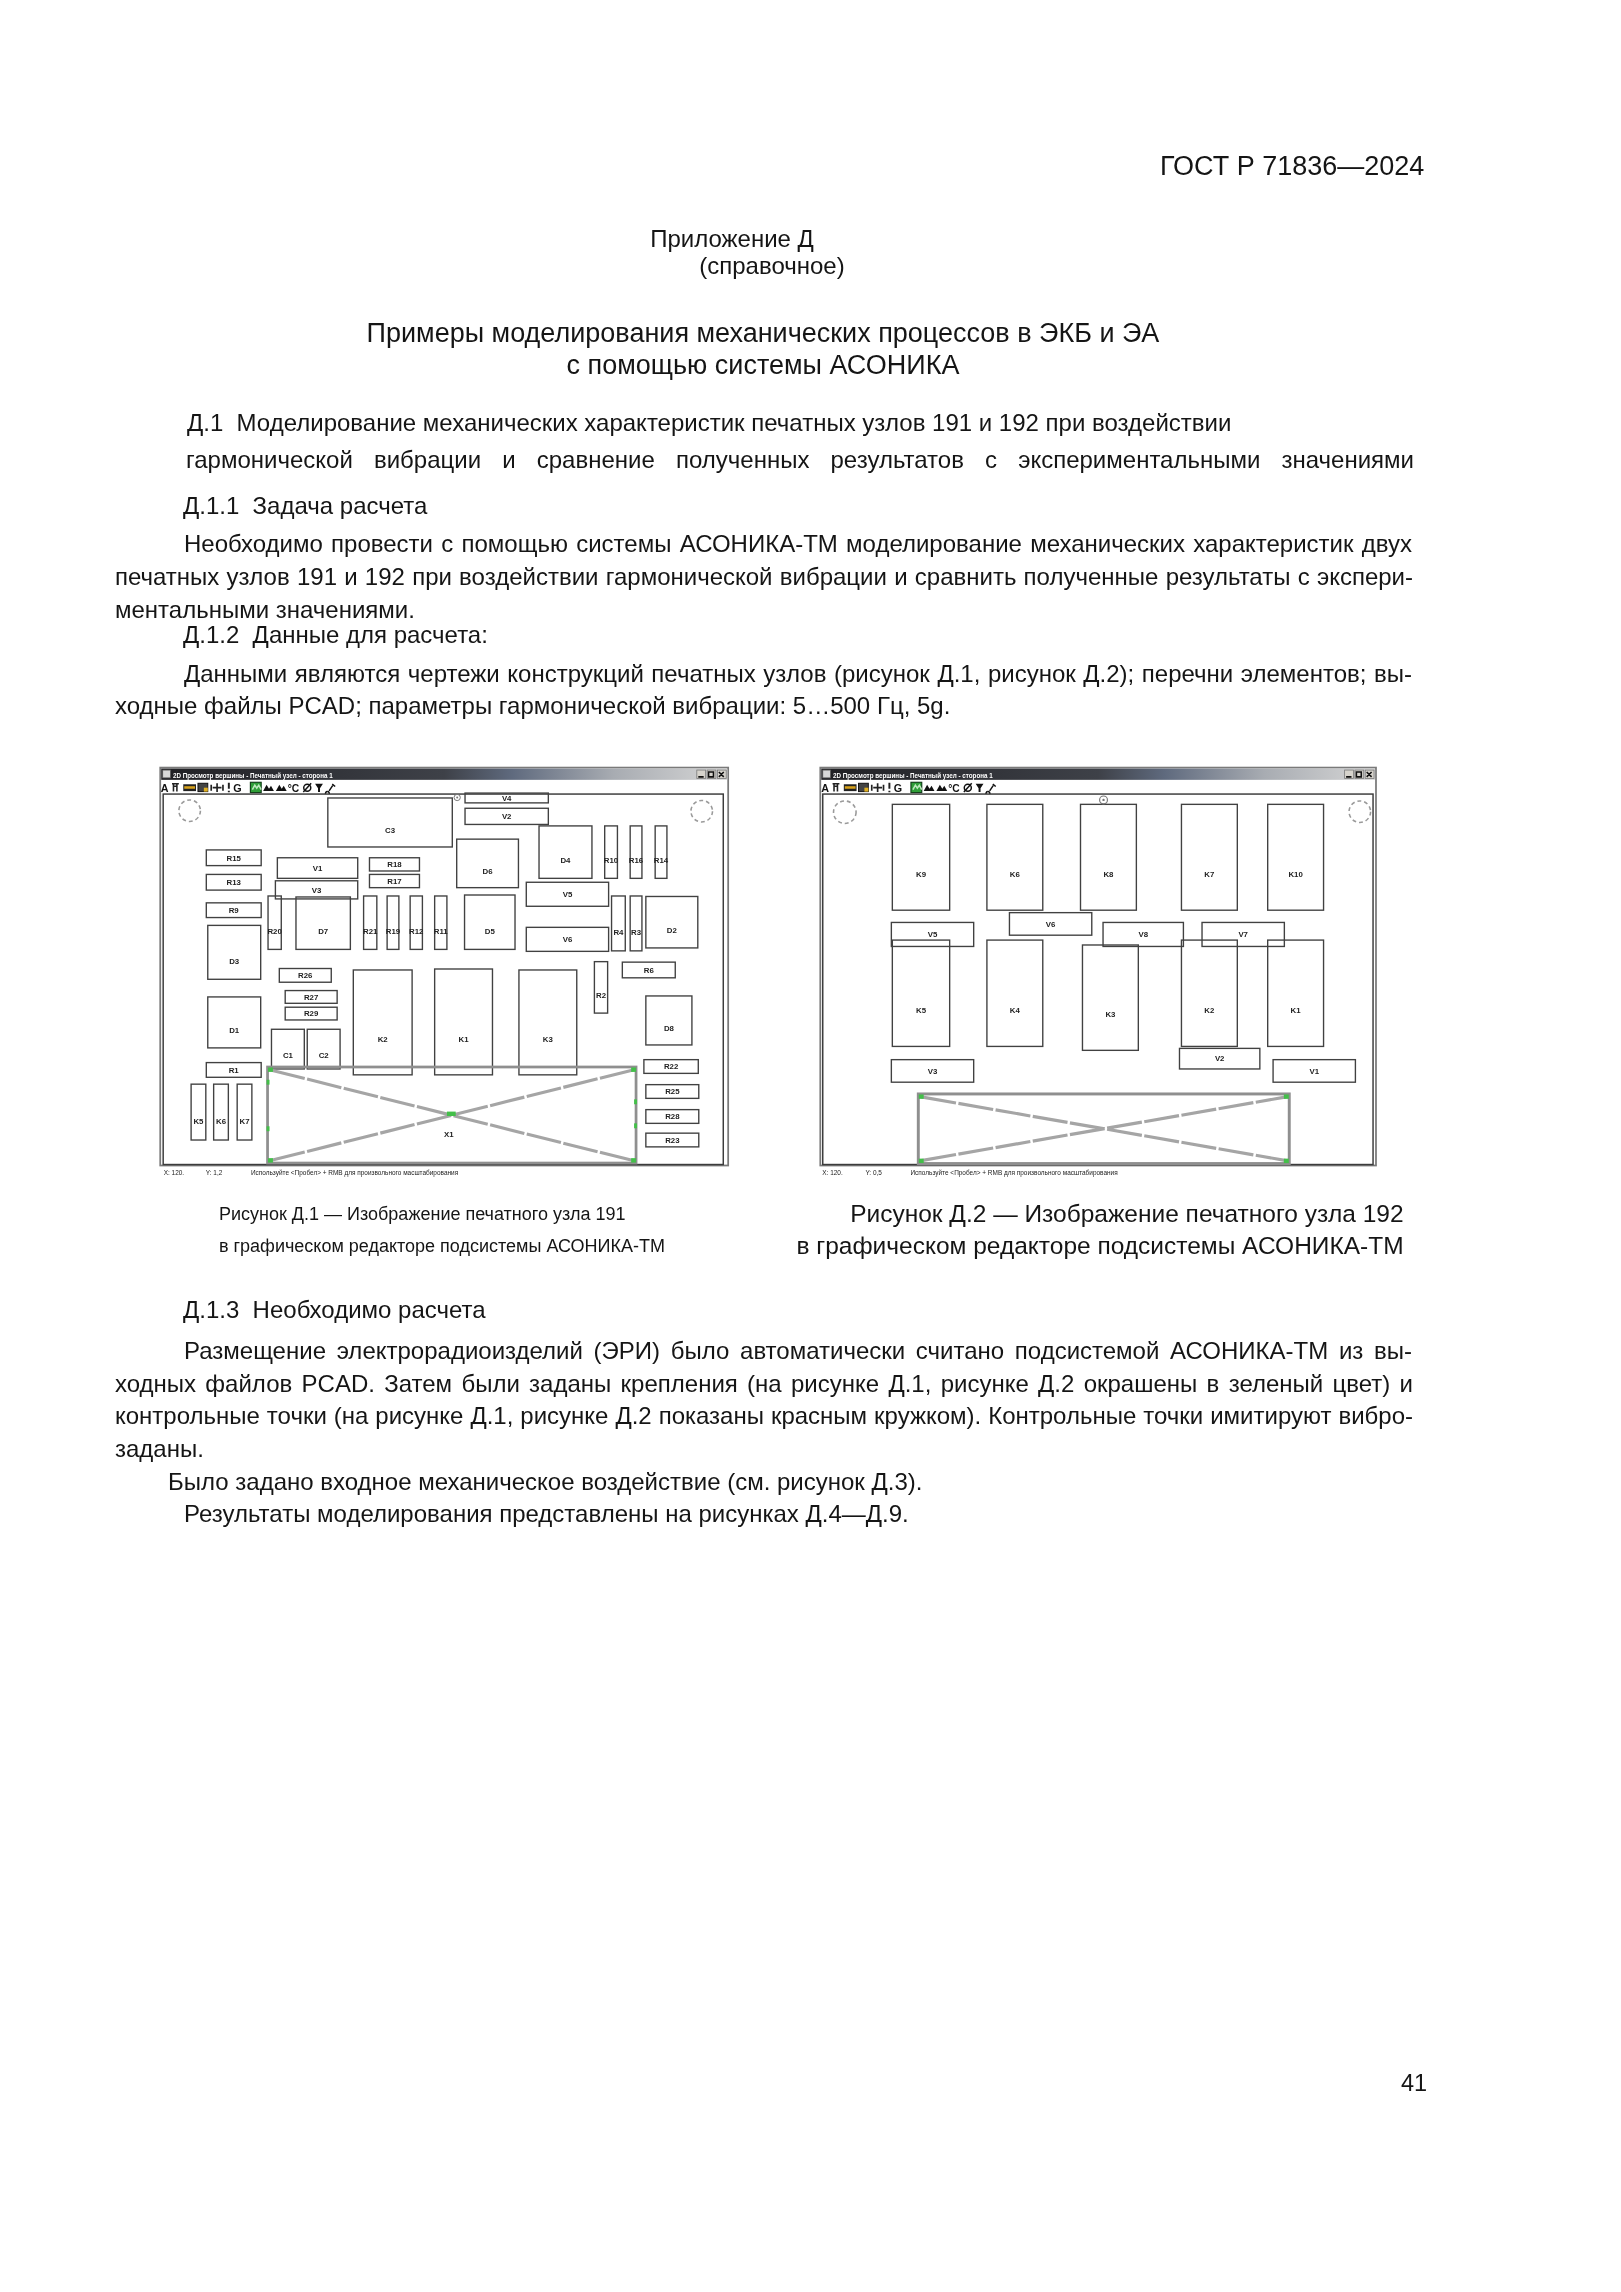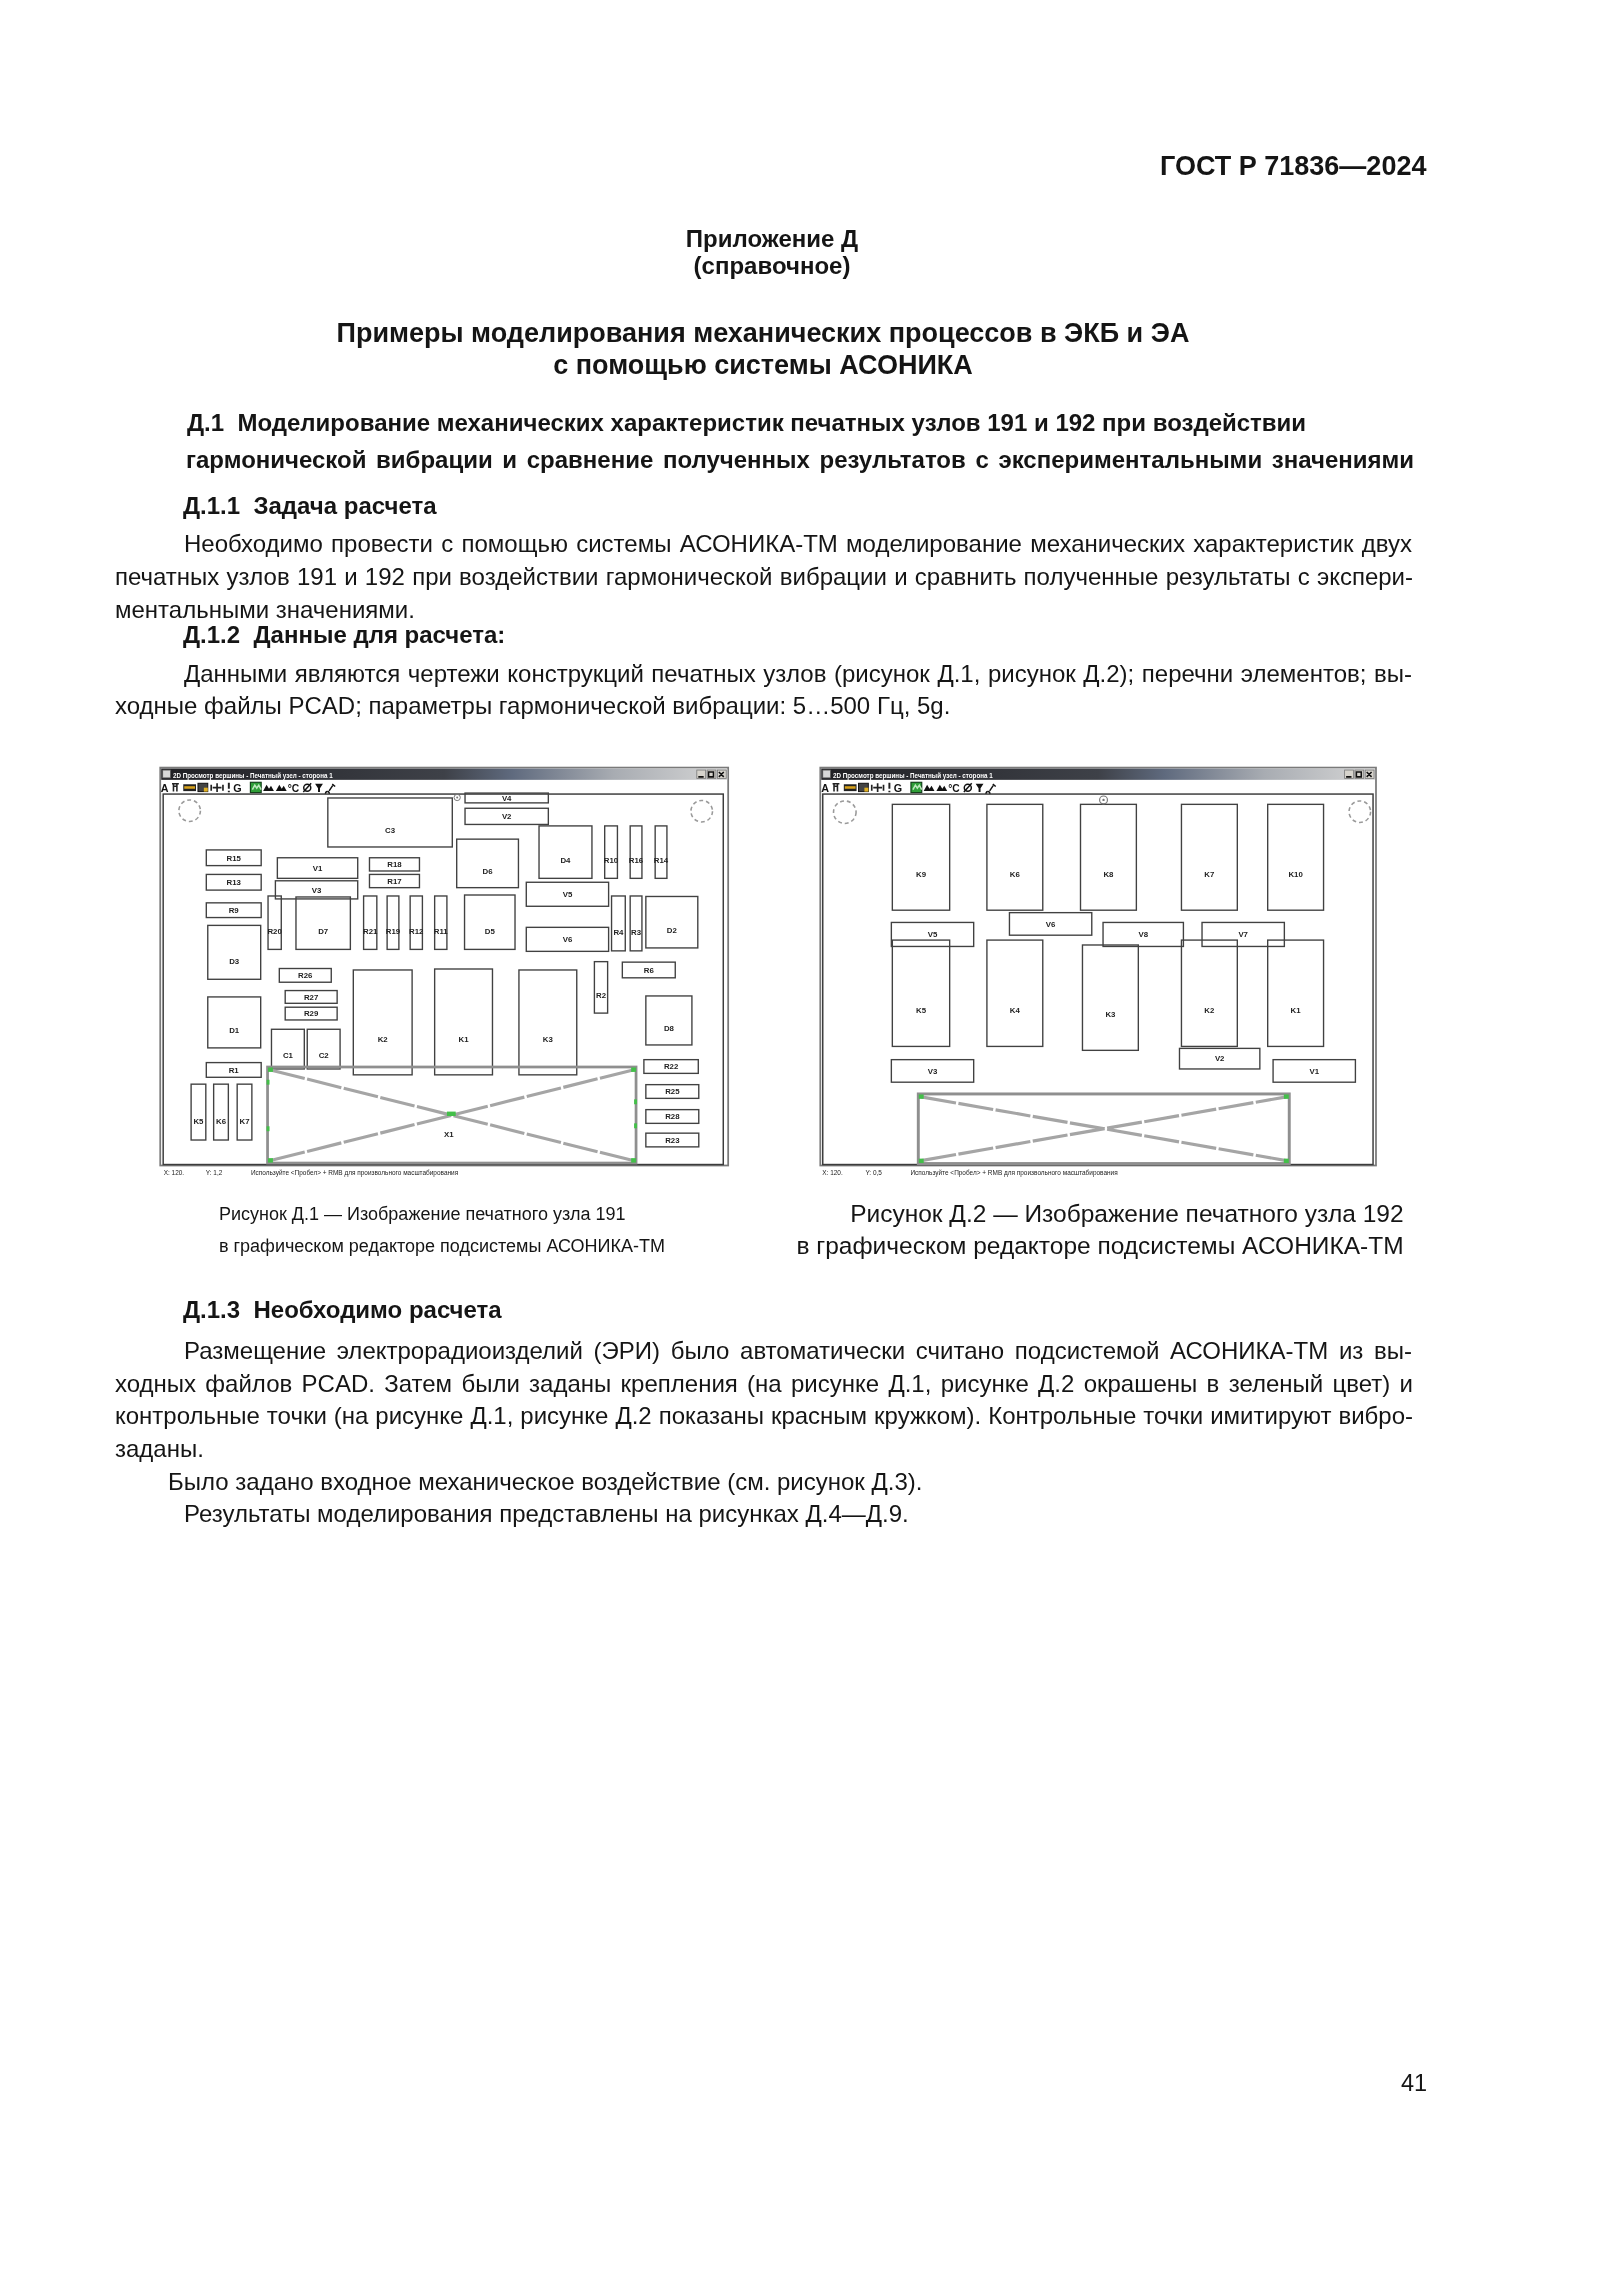--- a/index.html
+++ b/index.html
@@ -1,25 +1,25 @@
 <!DOCTYPE html>
 <html><head><meta charset="utf-8"><title>p41</title><style>
 html,body{margin:0;padding:0}
 body{width:1621px;height:2293px;position:relative;background:#fff;
  font-family:"Liberation Sans",sans-serif;color:#151515;overflow:hidden}
 .t{position:absolute;white-space:pre;line-height:1}
-.b{font-weight:bold}
+.b{font-weight:normal}
 .c{transform:translateX(-50%)}
 .j{white-space:normal;text-align:justify;text-align-last:justify;line-height:33px}
 .p{position:absolute;font-size:24px;line-height:33px}
 </style></head><body>
 
 <div class="t b" style="left:1160px;top:153px;font-size:27px">ГОСТ Р 71836—2024</div>
 
-<div class="t b c" style="left:772px;top:227px;font-size:24px">Приложение Д</div>
+<div class="t b c" style="left:732px;top:227px;font-size:24px">Приложение Д</div>
 
 <div class="t b c" style="left:772px;top:254px;font-size:24px">(справочное)</div>
 
 <div class="t b c" style="left:763px;top:320px;font-size:27px">Примеры моделирования механических процессов в ЭКБ и ЭА</div>
 
 <div class="t b c" style="left:763px;top:352px;font-size:27px">с помощью системы АСОНИКА</div>
 
 <div class="t b" style="left:187px;top:411px;font-size:24px">Д.1  Моделирование механических характеристик печатных узлов 191 и 192 при воздействии</div>
 <div class="t b j" style="left:186px;top:443px;font-size:24px;width:1228px">гармонической вибрации и сравнение полученных результатов с экспериментальными значениями</div>
 

